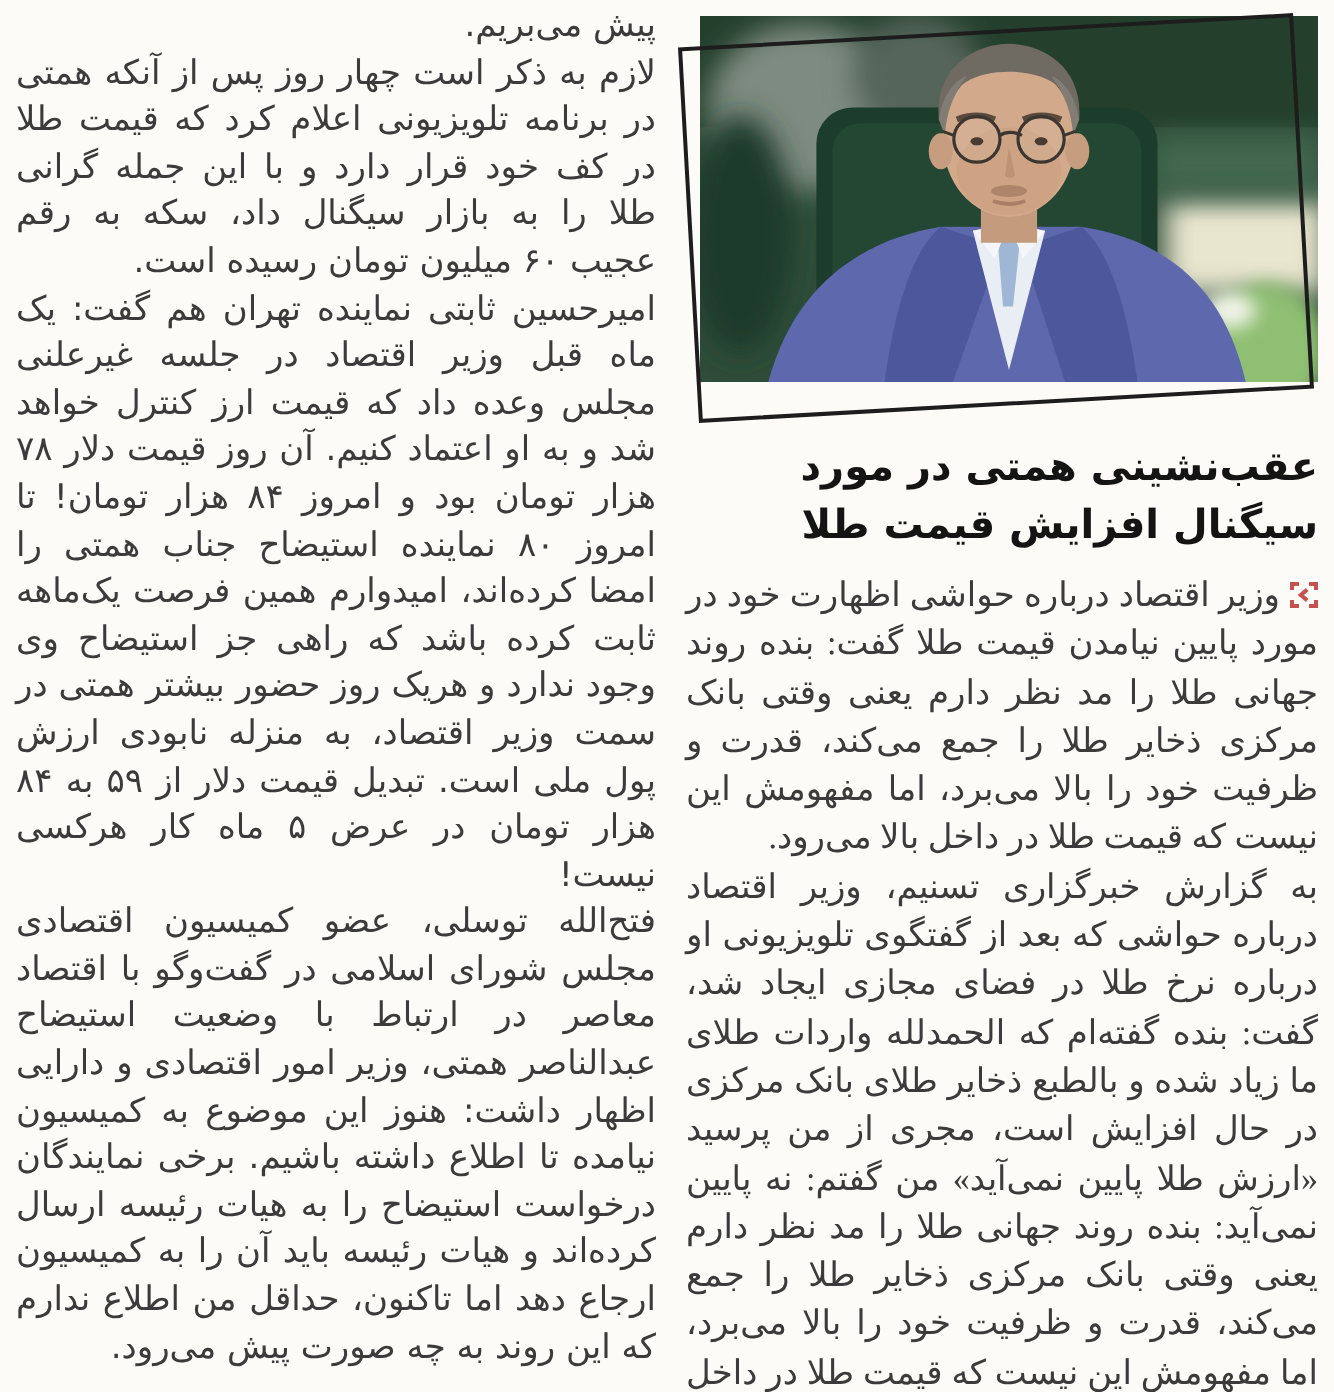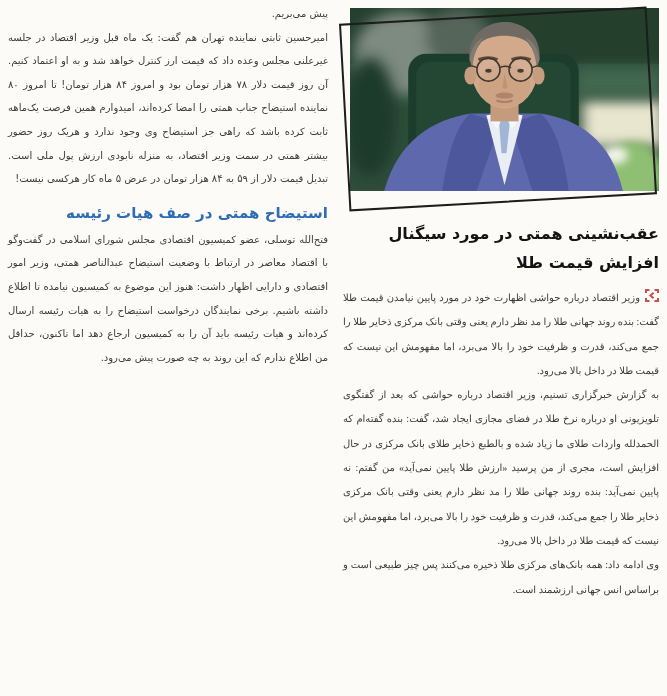--- a/index.html
+++ b/index.html
@@ -3,24 +3,24 @@
 <meta charset="utf-8">
 <style>
   html,body{margin:0;padding:0;background:#fcfbf8;}
   .page{
     position:relative;width:667px;height:696px;box-sizing:border-box;
     background:#fcfbf8;direction:rtl;display:flex;gap:15px;padding:2px 8px 0 8px;
     overflow:hidden;font-family:"DejaVu Sans",sans-serif;
   }
   .col-main{flex:0 0 316px;width:316px;}
   .col-cont{flex:1;min-width:0;}
-  p.body{margin:0;font-size:10px;line-height:23.6px;color:#3b3b3b;text-align:justify;}
+  p.body{margin:0;font-size:17px;line-height:23.6px;color:#3b3b3b;text-align:justify;}
   .col-main p.body{line-height:24.3px;font-family:Liberation Serif, serif;}
   .headline{
-    margin:10px 0 9px;font-size:16px;line-height:29px;font-weight:800;
+    margin:10px 0 9px;font-size:20px;line-height:29px;font-weight:800;
     color:#141414;text-align:right;letter-spacing:0;
   }
   .subhead{
     margin:11px 0 4px;font-size:15px;line-height:22px;font-weight:700;color:#2e6cb5;
     text-align:right;
   }
   .photo-wrap{position:relative;height:207px;}
   .photo{
     position:absolute;top:6px;right:0;left:7px;height:183px;overflow:hidden;z-index:1;
     background:#2f4d3a;
@@ -121,21 +121,21 @@
         </svg>
       </span><span>وزیر اقتصاد درباره حواشی اظهارت خود در مورد پایین نیامدن قیمت طلا گفت: بنده روند جهانی طلا را مد نظر دارم یعنی وقتی بانک مرکزی ذخایر طلا را جمع می‌کند، قدرت و ظرفیت خود را بالا می‌برد، اما مفهومش این نیست که قیمت طلا در داخل بالا می‌رود.</span>
     </p>
     <p class="body">به گزارش خبرگزاری تسنیم، وزیر اقتصاد درباره حواشی که بعد از گفتگوی تلویزیونی او درباره نرخ طلا در فضای مجازی ایجاد شد، گفت: بنده گفته‌ام که الحمدلله واردات طلای ما زیاد شده و بالطبع ذخایر طلای بانک مرکزی در حال افزایش است، مجری از من پرسید «ارزش طلا پایین نمی‌آید» من گفتم: نه پایین نمی‌آید: بنده روند جهانی طلا را مد نظر دارم یعنی وقتی بانک مرکزی ذخایر طلا را جمع می‌کند، قدرت و ظرفیت خود را بالا می‌برد، اما مفهومش این نیست که قیمت طلا در داخل بالا می‌رود.</p>
     <p class="body">وی ادامه داد: همه بانک‌های مرکزی طلا ذخیره می‌کنند پس چیز طبیعی است و براساس انس جهانی ارزشمند است.</p>
 
   </div>
 
   <div class="col-cont">
     <p class="body">پیش می‌بریم.</p>
+    <p class="body">لازم به ذکر است چهار روز پس از آنکه همتی در برنامه تلویزیونی اعلام کرد که قیمت طلا در کف خود قرار دارد و با این جمله گرانی طلا را به بازار سیگنال داد، سکه به رقم عجیب ۶۰ میلیون تومان رسیده است.</p>
     <p class="body">امیرحسین ثابتی نماینده تهران هم گفت: یک ماه قبل وزیر اقتصاد در جلسه غیرعلنی مجلس وعده داد که قیمت ارز کنترل خواهد شد و به او اعتماد کنیم. آن روز قیمت دلار ۷۸ هزار تومان بود و امروز ۸۴ هزار تومان! تا امروز ۸۰ نماینده استیضاح جناب همتی را امضا کرده‌اند، امیدوارم همین فرصت یک‌ماهه ثابت کرده باشد که راهی جز استیضاح وی وجود ندارد و هریک روز حضور بیشتر همتی در سمت وزیر اقتصاد، به منزله نابودی ارزش پول ملی است. تبدیل قیمت دلار از ۵۹ به ۸۴ هزار تومان در عرض ۵ ماه کار هرکسی نیست!</p>
 
-    <h2 class="subhead">استیضاح همتی در صف هیات رئیسه</h2>
 
     <p class="body">فتح‌الله توسلی، عضو کمیسیون اقتصادی مجلس شورای اسلامی در گفت‌وگو با اقتصاد معاصر در ارتباط با وضعیت استیضاح عبدالناصر همتی، وزیر امور اقتصادی و دارایی اظهار داشت: هنوز این موضوع به کمیسیون نیامده تا اطلاع داشته باشیم. برخی نمایندگان درخواست استیضاح را به هیات رئیسه ارسال کرده‌اند و هیات رئیسه باید آن را به کمیسیون ارجاع دهد اما تاکنون، حداقل من اطلاع ندارم که این روند به چه صورت پیش می‌رود.</p>
 
   </div>
 
 </div>
 
 </body></html>

